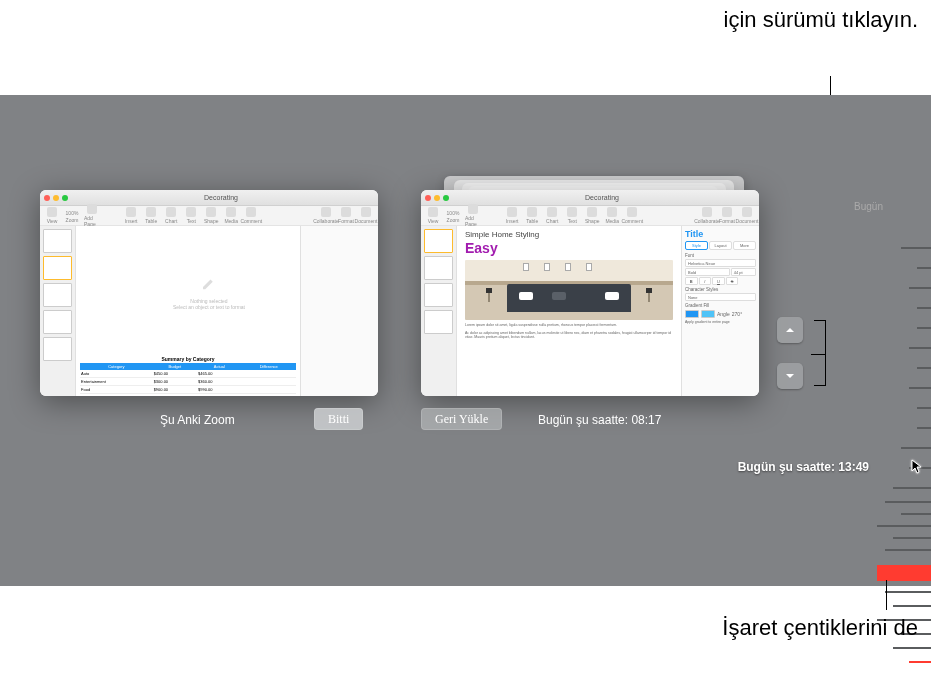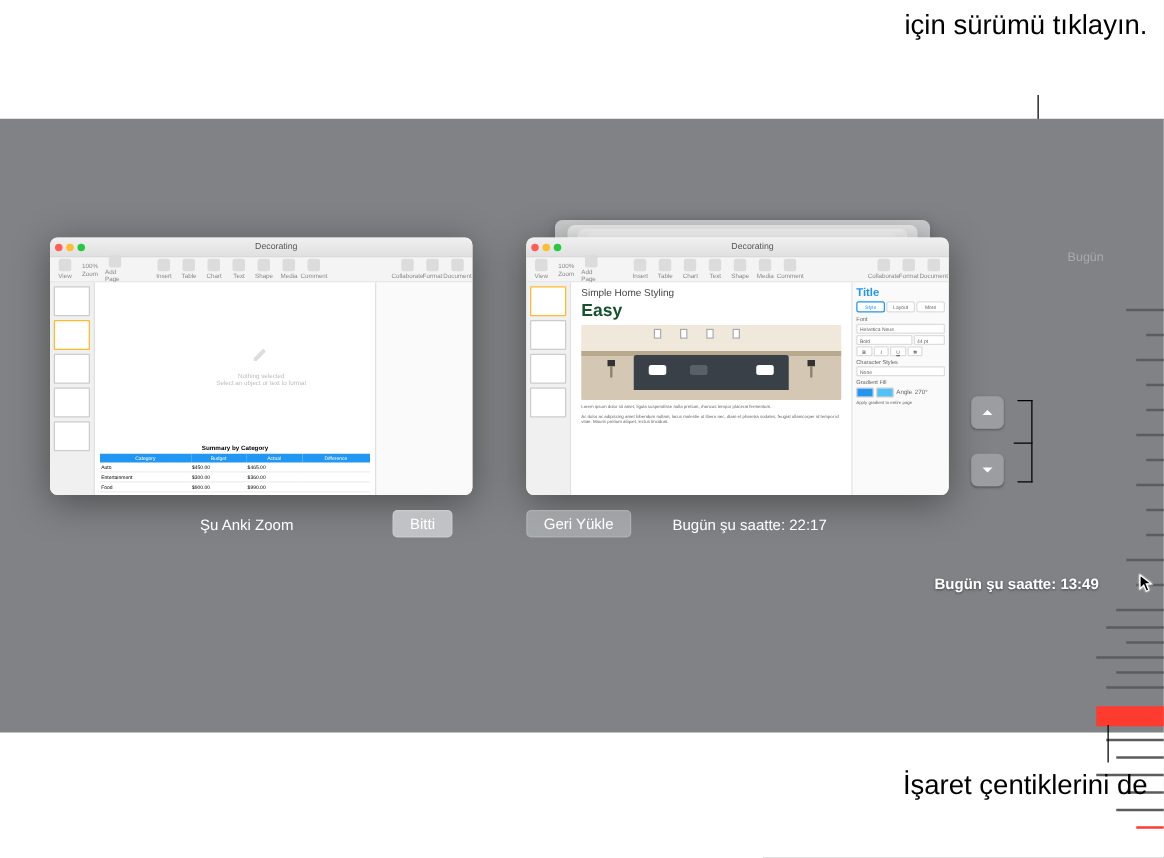--- a/index.html
+++ b/index.html
@@ -21,32 +21,32 @@
   .tick.l2 { width: 22px; }
   .tick.l3 { width: 30px; }
   .tick.l4 { width: 38px; }
   .tick.l5 { width: 46px; }
   .tick.l6 { width: 54px; }
   .tick.red { background: #ff3b30; }
   .today-label { position: absolute; right: 48px; top: 0; font-size: 10px; color: #aaa; }
   .timeline-selected { position: absolute; right: 0; top: 364px; height: 16px; width: 54px; background: #ff3b30; display:flex; align-items:center; justify-content:flex-end; padding-right:4px;}
   .timeline-selected::after { content:""; }
   .cursor { position:absolute; right:6px; top:364px; font-size:14px; color:#000; z-index:50; filter: drop-shadow(0 0 1px #fff);}
-  .timeline-time { position: absolute; right: 52px; top: 364px; color: #fff; font-size: 12px; font-weight:600; line-height:16px; text-shadow: 0 1px 2px rgba(0,0,0,.5); white-space:nowrap;}
+  .timeline-time { position: absolute; right: 62px; top: 364px; color: #fff; font-size: 12px; font-weight:600; line-height:16px; text-shadow: 0 1px 2px rgba(0,0,0,.5); white-space:nowrap;}
   
   
   .nav-btn { position:absolute; width:26px; height:26px; border-radius:5px; background: rgba(160,162,164,.85); display:flex; align-items:center; justify-content:center; cursor:pointer; box-shadow: 0 1px 2px rgba(0,0,0,.3);}
   .nav-btn svg { width:12px; height:12px; fill:#fff;}
   .nav-up { left: 777px; top: 222px;}
   .nav-down { left: 777px; top: 268px;}
   .nav-bracket { position:absolute; left: 814px; top: 225px; width: 12px; height: 66px; border-right: 1px solid #000; border-top: 1px solid #000; border-bottom: 1px solid #000;}
   .nav-bracket::after { content:""; position:absolute; right:-1px; top:33px; width:15px; height:1px; background:#000;}
   
   
-  .btn { position:absolute; height:22px; border-radius:4px; font-size:12px; color:#fff; display:flex; align-items:center; justify-content:center; padding: 0 14px; cursor:pointer; background: rgba(180,182,184,.7); font-weight:500; box-shadow: inset 0 0 0 1px rgba(255,255,255,.15);}
+  .btn { position:absolute; height:22px; border-radius:4px; font-size:12px; color:#fff; display:flex; align-items:center; justify-content:center; padding: 0 14px; cursor:pointer; background: rgba(180,182,184,.7); font-weight:500; box-shadow: inset 0 0 0 1px rgba(255,255,255,.15); font-family: Liberation Serif, serif;}
   .btn.done { left: 314px; top: 313px; background: rgba(200,202,204,.9); }
   .btn.restore { left: 421px; top: 313px; }
   .label-current { position:absolute; left: 160px; top: 318px; font-size: 12px; color:#fff; font-weight:500;}
   .label-version { position:absolute; left: 538px; top: 318px; font-size: 12px; color:#fff; font-weight:500;}
   
   
   .win { position:absolute; background:#fff; border-radius:6px; box-shadow: 0 6px 30px rgba(0,0,0,.4); overflow:hidden; }
   .win.left { left: 40px; top: 95px; width: 338px; height: 206px; }
   .win.right { left: 421px; top: 95px; width: 338px; height: 206px; }
   
@@ -84,21 +84,21 @@
   
   
   .mini-table { position:absolute; bottom:2px; left:4px; right:4px;}
   .mt-title { font-size:5px; font-weight:600; text-align:center; margin-bottom:1px;}
   .mt { width:100%; border-collapse:collapse; font-size:4px;}
   .mt th { background:#2196f3; color:#fff; padding:1px; font-weight:500;}
   .mt td { padding:1px; border-bottom:1px solid #eee;}
   
   
   .doc-title { font-size:8px; color:#444;}
-  .doc-sub { font-size:14px; color:#14532d; font-weight:700; margin-top:1px;}
+  .doc-sub { font-size:14px; color:#a21caf; font-weight:700; margin-top:1px;}
   .photo { margin-top:4px; width:100%; height:60px; border-radius:1px; position:relative; background: linear-gradient(#efe8db 0%, #efe8db 35%, #b8a88e 35%, #b8a88e 42%, #d4c8b4 42%, #d4c8b4 100%); overflow:hidden;}
   .bed { position:absolute; left:20%; right:20%; bottom:8px; height:28px; background:#3a4048; border-radius:2px 2px 0 0;}
   .pillow { position:absolute; bottom:20px; width:14px; height:8px; border-radius:2px;}
   .pillow.p1{left:26%; background:#fff;} .pillow.p2{left:42%; background:#5a6068;} .pillow.p3{right:26%; background:#fff;}
   .lamp { position:absolute; bottom:18px; width:6px; height:14px;}
   .lamp.l{left:10%;} .lamp.r{right:10%;}
   .lamp::before{content:"";position:absolute;top:0;left:0;width:6px;height:5px;background:#333;}
   .lamp::after{content:"";position:absolute;top:5px;left:2px;width:2px;height:9px;background:#928773;}
   .frame { position:absolute; top:3px; width:6px; height:8px; background:#fff; border:.5px solid #aaa;}
   .frame.f1{left:28%;} .frame.f2{left:38%;} .frame.f3{left:48%;} .frame.f4{left:58%;}
@@ -384,21 +384,21 @@
   <div class="nav-btn nav-down">
     <svg viewBox="0 0 24 24">
         <path d="M12 16l8-8H4z"></path>
       </svg>
   </div>
   <div class="nav-bracket"></div>
 
   <div class="label-current">Şu Anki Zoom</div>
   <div class="btn done">Bitti</div>
   <div class="btn restore">Geri Yükle</div>
-  <div class="label-version">Bugün şu saatte: 22:17</div>
+  <div class="label-version">Bugün şu saatte: 08:17</div>
 
   <div class="timeline">
     <div class="today-label">Bugün</div>
     <div class="tick l3" style="top:46px"></div>
     <div class="tick l1" style="top:66px"></div>
     <div class="tick l2" style="top:86px"></div>
     <div class="tick l1" style="top:106px"></div>
     <div class="tick l1" style="top:126px"></div>
     <div class="tick l2" style="top:146px"></div>
     <div class="tick l1" style="top:166px"></div>

